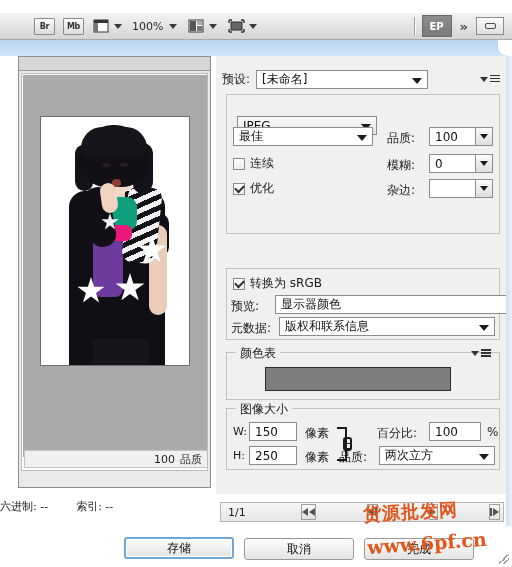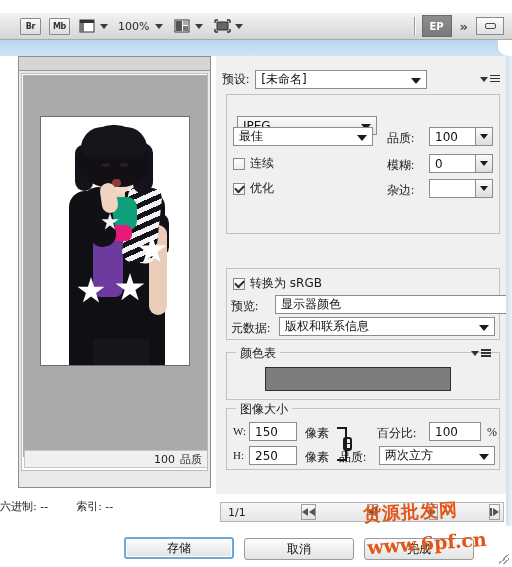--- a/index.html
+++ b/index.html
@@ -17,21 +17,21 @@
   }
 
   
   .toolbar {
     position: absolute; left: 0; top: 12px;
     width: 512px; height: 28px;
     background: linear-gradient(to bottom,#f3f3f3 0%,#e4e4e4 50%,#d4d4d4 100%);
     border-top: 1px solid #ffffff;
     border-bottom: 1px solid #a9a9a9;
     display: flex; align-items: center;
-    padding-left: 20px;
+    padding-left: 34px;
   }
   .tb-btn {
     width: 21px; height: 17px;
     border: 1px solid #8a8a8a;
     background: linear-gradient(to bottom,#fafafa,#dcdcdc);
     font-size: 8px; font-weight: bold; color: #333;
     display: flex; align-items: center; justify-content: center;
     margin-right: 8px;
     border-radius: 1px;
     letter-spacing: -0.3px;
@@ -223,21 +223,21 @@
   .rightpane {
     position: absolute; left: 216px; top: 56px;
     width: 290px; height: 438px;
     background: #f0f0f0;
   }
 
   .preset-row {
     position:absolute; left: 6px; top: 14px; width: 278px;
     display:flex; align-items:center;
   }
-  .lbl { font-size: 12px; color: #1a1a1a; white-space: nowrap; font-family: Liberation Serif, serif; }
+  .lbl { font-size: 12px; color: #1a1a1a; white-space: nowrap; }
 
   .select {
     position: relative;
     height: 19px;
     background: #ffffff;
     border: 1px solid #8c8c8c;
     display: flex; align-items: center;
     padding: 0 20px 0 5px;
     font-size: 12px; color: #111;
     white-space: nowrap; overflow: hidden;

